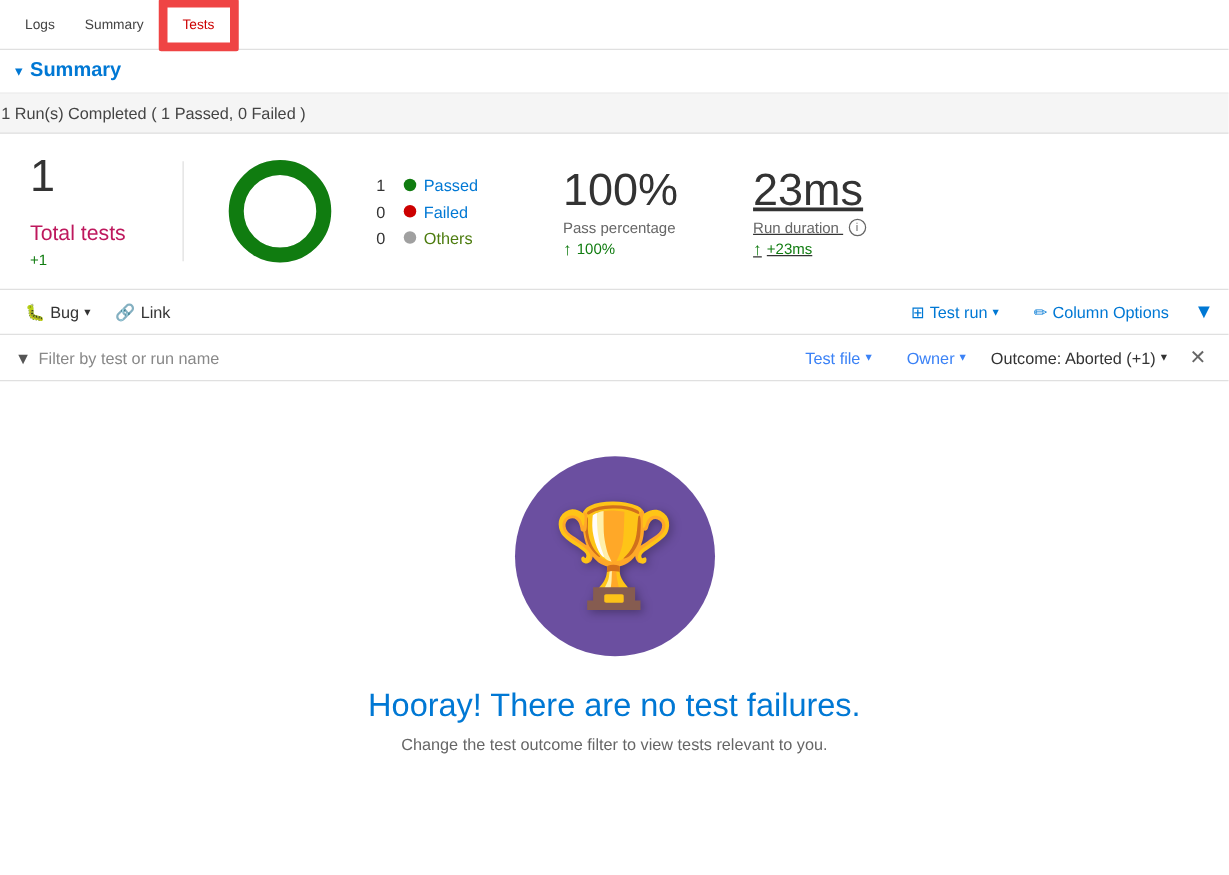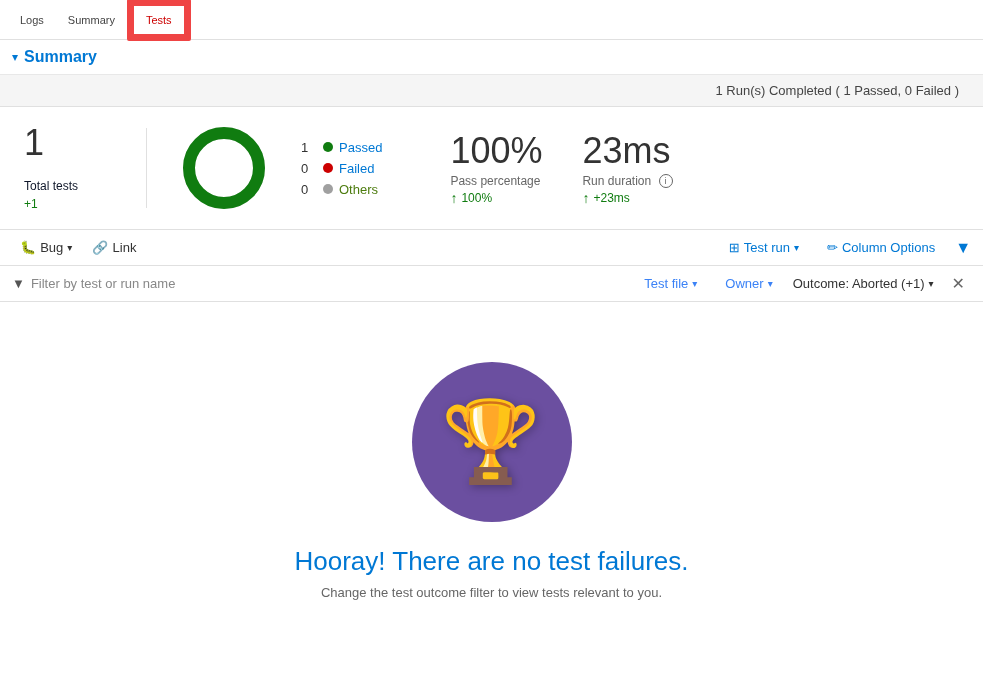--- a/index.html
+++ b/index.html
@@ -9,29 +9,29 @@
     .tabs { display: flex; align-items: center; border-bottom: 1px solid #e0e0e0; padding: 0 8px; height: 40px; }
     .tab { padding: 8px 12px; cursor: pointer; color: #444; font-size: 11px; position: relative; }
     .tab.active { color: #c00; border: 7px solid #ef4444; border-radius: 2px; }
 
     
     .summary-header { display: flex; align-items: center; padding: 8px 12px; background: #fff; border-bottom: 1px solid #e8e8e8; }
     .summary-chevron { color: #0078d4; margin-right: 6px; font-size: 12px; }
     .summary-title { color: #0078d4; font-size: 16px; font-weight: 600; }
 
     
-    .run-info-bar { background: #f5f5f5; padding: 8px 24px; font-size: 13px; color: #444; border-bottom: 1px solid #e0e0e0; text-align: right; }
+    .run-info-bar { background: #f5f5f5; padding: 8px 1px; font-size: 13px; color: #444; border-bottom: 1px solid #e0e0e0; }
 
     
     .stats-area { display: flex; align-items: center; padding: 16px 24px; border-bottom: 1px solid #e0e0e0; gap: 24px; }
 
     
     .total-tests { display: flex; flex-direction: column; min-width: 90px; }
     .total-number { font-size: 36px; font-weight: 300; color: #333; line-height: 1; }
-    .total-label { font-size: 12px; color: #0f172a; margin-top: 18px; }
+    .total-label { font-size: 17px; color: #be185d; margin-top: 18px; }
     .total-change { color: #107c10; font-size: 12px; margin-top: 4px; }
 
     
     .stats-divider { width: 1px; height: 80px; background: #e0e0e0; margin: 0 8px; }
 
     
     .donut-container { position: relative; width: 90px; height: 90px; }
     .donut-svg { width: 90px; height: 90px; }
 
     
@@ -43,21 +43,21 @@
     .legend-label.gray { color: #4d7c0f; cursor: default; }
 
     
     .pass-pct { margin-left: 44px; }
     .big-stat { font-size: 36px; font-weight: 300; color: #333; }
     .stat-label { font-size: 12px; color: #666; margin-top: 2px; }
     .stat-change { display: flex; align-items: center; gap: 4px; font-size: 12px; color: #107c10; margin-top: 2px; }
     .stat-change .arrow { font-size: 14px; }
 
     
-    .duration { margin-left: 16px; }
+    .duration { margin-left: 36px; text-decoration: underline; }
 
     
     .info-icon { display: inline-flex; align-items: center; justify-content: center; width: 14px; height: 14px; border-radius: 50%; border: 1px solid #666; font-size: 9px; color: #666; cursor: default; margin-left: 4px; vertical-align: middle; }
 
     
     .toolbar { display: flex; align-items: center; padding: 6px 12px; border-bottom: 1px solid #e0e0e0; gap: 4px; }
     .toolbar-left { display: flex; align-items: center; gap: 4px; }
     .toolbar-right { display: flex; align-items: center; gap: 12px; margin-left: auto; }
     .toolbar-btn { display: flex; align-items: center; gap: 4px; padding: 4px 8px; border: none; background: transparent; cursor: pointer; color: #333; font-size: 13px; border-radius: 2px; }
     .toolbar-btn.blue { color: #0078d4; }

